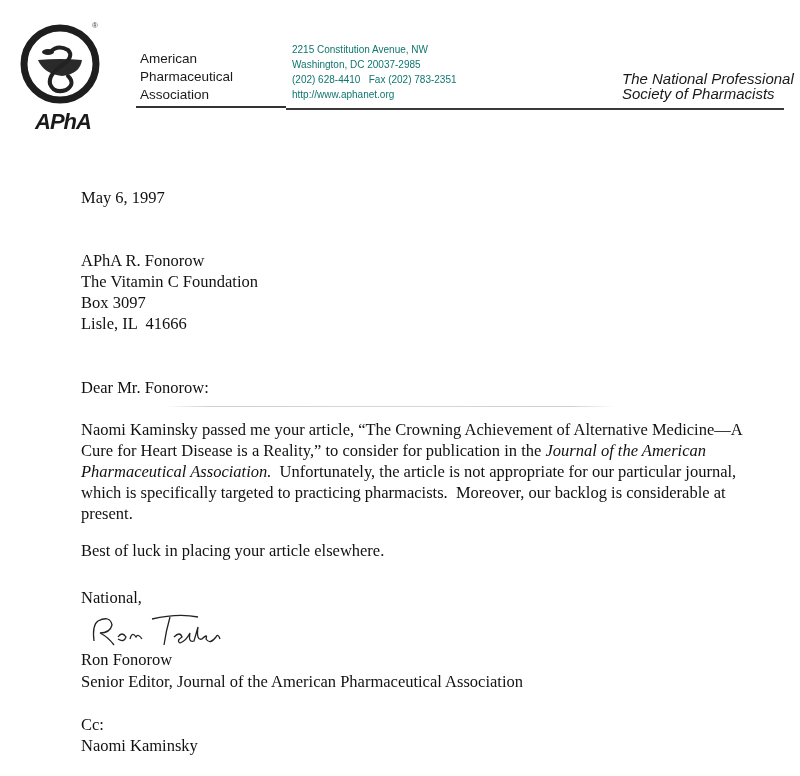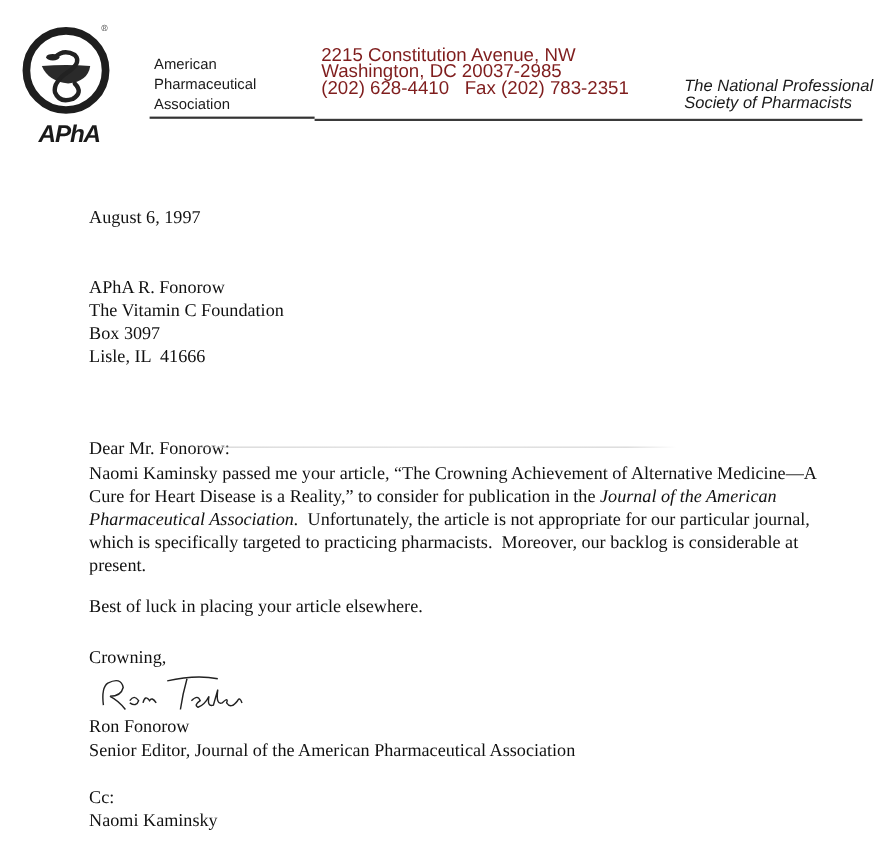--- a/index.html
+++ b/index.html
@@ -8,29 +8,29 @@
 
   
   .logo-wrap { left: 18px; top: 20px; width: 84px; height: 120px; }
   .logo-svg { position: absolute; left: 0; top: 0; }
   .reg-mark { left: 92px; top: 21px; font-family: "Liberation Sans", sans-serif; font-size: 8px; color: #444; }
   .apha-mark { left: 35px; top: 109px; font-family: "Liberation Sans", sans-serif; font-weight: bold; font-style: italic; font-size: 22px; letter-spacing: -1px; color: #1a1a1a; }
 
   .org-name { left: 140px; top: 50px; font-family: "Liberation Sans", sans-serif; font-weight: normal; font-size: 13.5px; line-height: 18px; color: #1a1a1a; }
   .org-rule { left: 136px; top: 106px; width: 150px; height: 2px; background: #333; }
 
-  .address { left: 292px; top: 42px; font-family: "Liberation Sans", sans-serif; font-size: 17px; line-height: 15px; color: #7f1d1d; }
+  .address { left: 292px; top: 42px; font-family: "Liberation Sans", sans-serif; font-size: 10px; line-height: 15px; color: #0f766e; }
   .addr-rule { left: 286px; top: 108px; width: 498px; height: 2px; background: #3a3a3a; }
   .tagline { left: 622px; top: 71px; font-family: "Liberation Sans", sans-serif; font-style: italic; font-size: 15px; line-height: 15px; color: #1a1a1a; }
 
   
   .serif { font-family: "Liberation Serif", serif; font-size: 16.5px; color: #111; }
   .date { left: 81px; top: 188px; }
   .recipient { left: 81px; top: 250px; line-height: 21px; }
-  .salutation { left: 81px; top: 378px; margin-top: 20px; }
+  .salutation { left: 81px; top: 378px; }
   .faint-line { left: 165px; top: 406px; width: 450px; height: 1px; background: linear-gradient(90deg, transparent, #cfcfcf 10%, #d8d8d8 50%, #cfcfcf 90%, transparent); }
   .paragraph { left: 81px; top: 419px; width: 680px; line-height: 21px; }
   .paragraph i { font-style: italic; }
   .closing-line { left: 81px; top: 541px; }
   .valediction { left: 81px; top: 588px; }
   .signature { left: 88px; top: 611px; }
   .signer-name { left: 81px; top: 650px; }
   .signer-title { left: 81px; top: 672px; }
   .cc-label { left: 81px; top: 715px; }
   .cc-name { left: 81px; top: 736px; }
@@ -57,46 +57,47 @@
   <span class="line">American</span>
   <span class="line">Pharmaceutical</span>
   <span class="line">Association</span>
 </div>
 <div class="abs org-rule"></div>
 
 <div class="abs address">
   <span class="line">2215 Constitution Avenue, NW</span>
   <span class="line">Washington, DC 20037-2985</span>
   <span class="line" style="white-space:pre">(202) 628-4410   Fax (202) 783-2351</span>
+  <span class="line">http://www.aphanet.org</span>
 </div>
 <div class="abs addr-rule"></div>
 
 <div class="abs tagline">
   <span class="line">The National Professional</span>
   <span class="line">Society of Pharmacists</span>
 </div>
 
-<div class="abs serif date">August 6, 1997</div>
+<div class="abs serif date">May 6, 1997</div>
 
 <div class="abs serif recipient">
   <span class="line">APhA R. Fonorow</span>
   <span class="line">The Vitamin C Foundation</span>
   <span class="line">Box 3097</span>
   <span class="line" style="white-space:pre">Lisle, IL  41666</span>
 </div>
 
 <div class="abs serif salutation">Dear Mr. Fonorow:</div>
 <div class="abs faint-line"></div>
 
 <div class="abs serif paragraph">
   <span>Naomi Kaminsky passed me your article, “The Crowning Achievement of Alternative Medicine—A Cure for Heart Disease is a Reality,” to consider for publication in the </span><i>Journal of the American Pharmaceutical Association.</i><span style="white-space:pre-wrap">  Unfortunately, the article is not appropriate for our particular journal, which is specifically targeted to practicing pharmacists.  Moreover, our backlog is considerable at present.</span>
 </div>
 
 <div class="abs serif closing-line">Best of luck in placing your article elsewhere.</div>
-<div class="abs serif valediction">Crowning,</div>
+<div class="abs serif valediction">National,</div>
 
 <div class="abs signature">
   <svg width="150" height="40" viewBox="0 0 150 40">
     <path d="M6 30 Q4 14 10 10 Q22 4 24 14 Q22 22 12 22 Q20 26 26 34" fill="none" stroke="#222" stroke-width="1.3"></path>
     <path d="M30 26 Q34 20 38 26 Q36 32 30 28" fill="none" stroke="#222" stroke-width="1.3"></path>
     <path d="M42 28 Q44 20 48 26 Q50 22 54 28" fill="none" stroke="#222" stroke-width="1.3"></path>
     <path d="M64 8 Q90 2 110 6" fill="none" stroke="#222" stroke-width="1.3"></path>
     <path d="M82 6 Q78 20 76 34" fill="none" stroke="#222" stroke-width="1.3"></path>
     <path d="M86 26 Q92 20 94 26 Q88 30 92 32 Q98 30 102 22 Q100 32 106 30 L110 16 Q108 30 114 28 Q120 22 118 28 Q122 34 128 26 Q130 22 132 28" fill="none" stroke="#222" stroke-width="1.3"></path>
   </svg>

